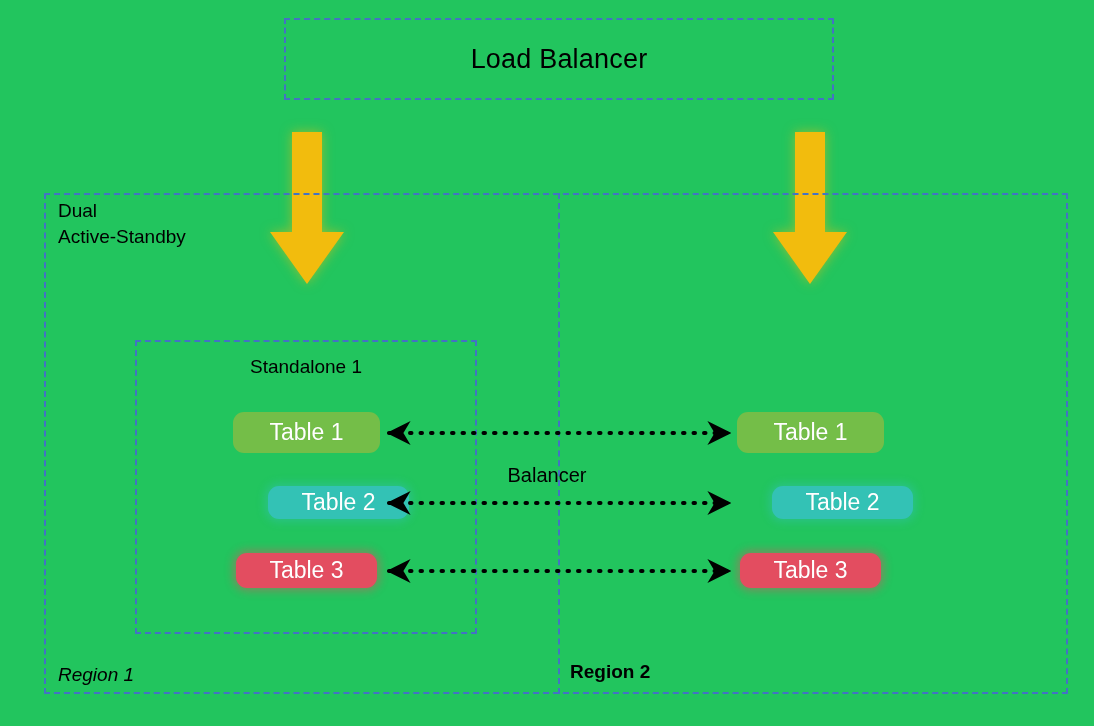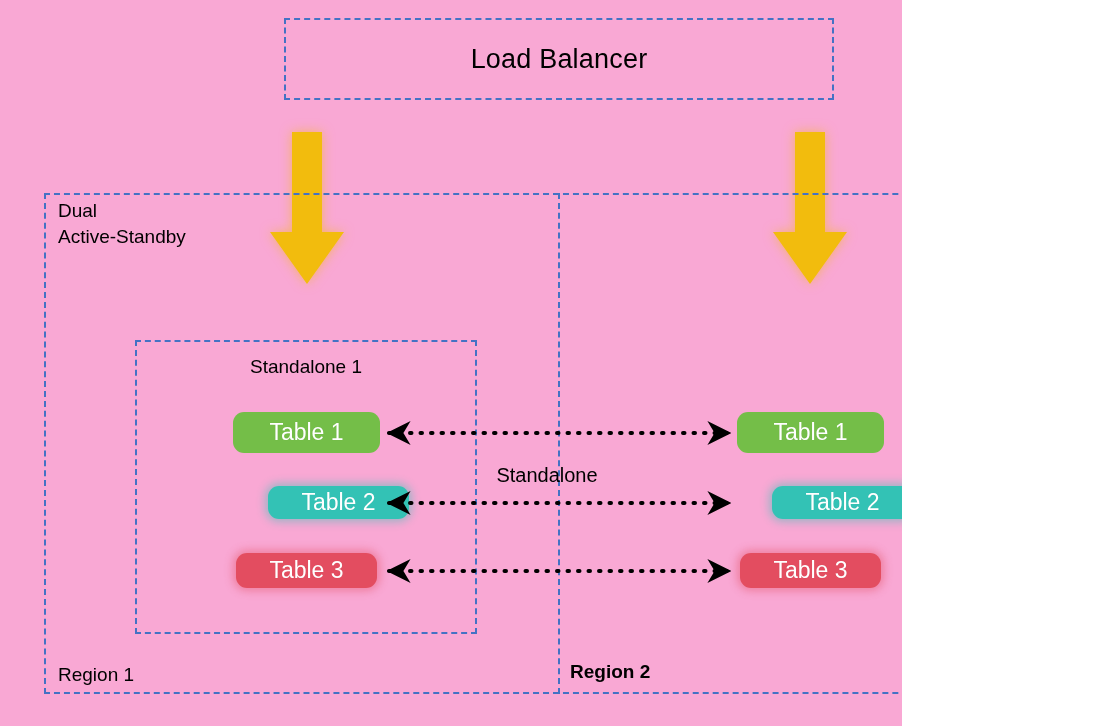--- a/index.html
+++ b/index.html
@@ -6,23 +6,23 @@
     margin: 0;
     padding: 0;
     background: #ffffff;
   }
   body {
     font-family: "Liberation Sans", sans-serif;
     color: #000000;
   }
   #canvas {
     position: relative;
-    width: 902px;
+    width: 1094px;
     height: 726px;
-    background: #f9a8d4;
+    background: #22c55e;
     overflow: hidden;
   }
 
   
   .dashed-box {
     position: absolute;
     border: 2px dashed #4472C4;
     box-sizing: border-box;
     background: transparent;
   }
@@ -68,20 +68,21 @@
     white-space: pre;
     line-height: 1.35;
   }
   #dual-label {
     left: 58px;
     top: 198px;
   }
   #region1-label {
     left: 58px;
     top: 662px;
+    font-style: italic;
   }
   #region2-label {
     left: 570px;
     top: 659px;
     font-weight: bold;
   }
 
   
   #standalone1 {
     left: 135px;
@@ -211,15 +212,15 @@
       </marker>
     </defs>
 
     <line x1="389" y1="433" x2="729" y2="433" stroke="#000000" stroke-width="4" stroke-dasharray="1.5 9" stroke-linecap="round" marker-start="url(#arrow-start)" marker-end="url(#arrow-end)"></line>
 
     <line x1="389" y1="503" x2="729" y2="503" stroke="#000000" stroke-width="4" stroke-dasharray="1.5 9" stroke-linecap="round" marker-start="url(#arrow-start)" marker-end="url(#arrow-end)"></line>
 
     <line x1="389" y1="571" x2="729" y2="571" stroke="#000000" stroke-width="4" stroke-dasharray="1.5 9" stroke-linecap="round" marker-start="url(#arrow-start)" marker-end="url(#arrow-end)"></line>
   </svg>
 
-  <div id="replicate-label">Standalone</div>
+  <div id="replicate-label">Balancer</div>
 
 </div>
 
 </body></html>

